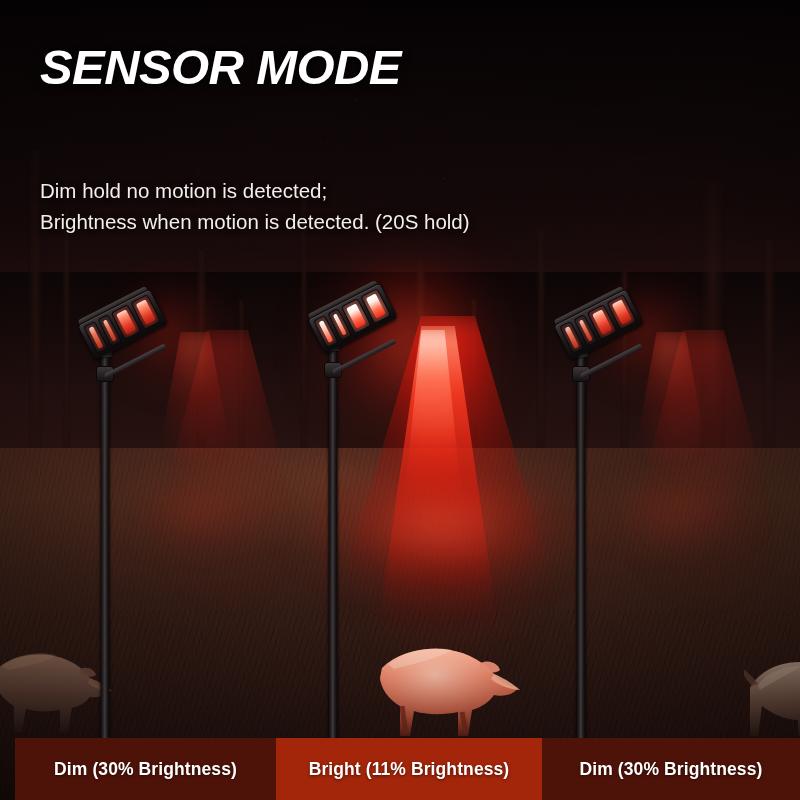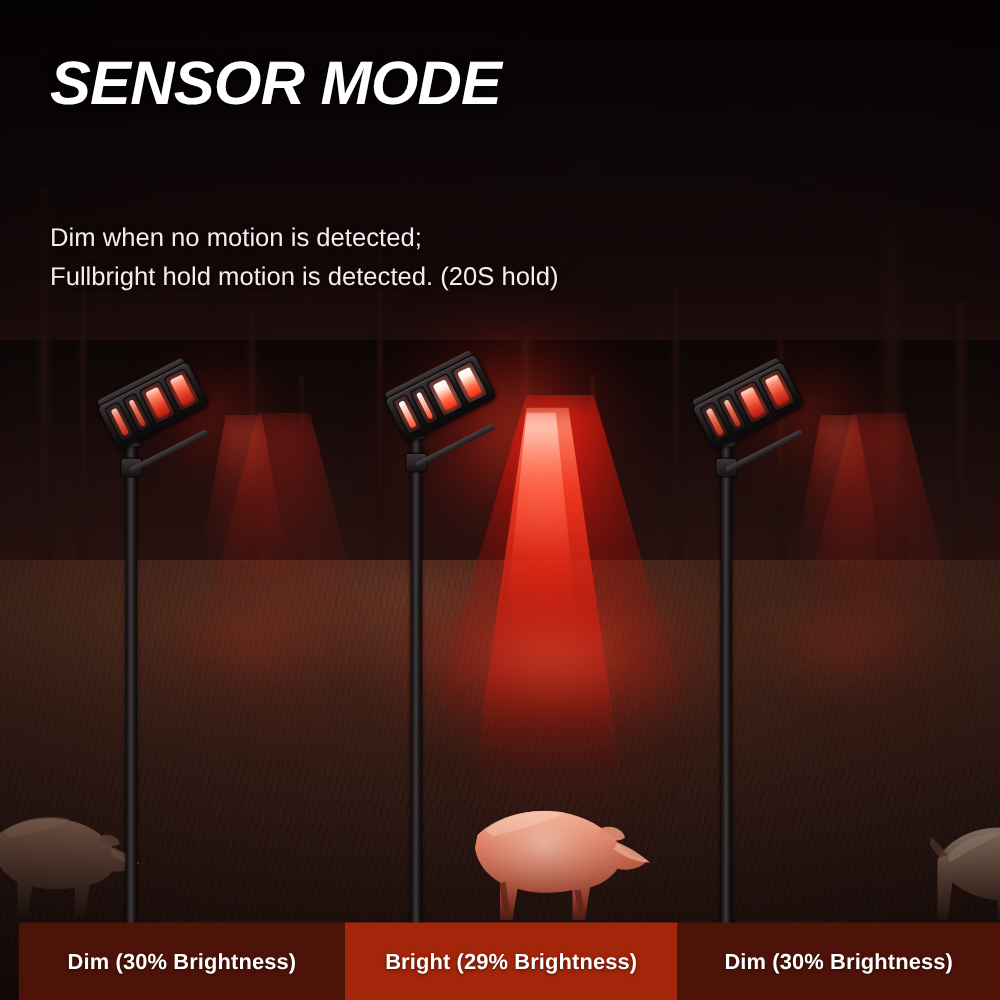--- a/index.html
+++ b/index.html
@@ -442,23 +442,23 @@
           </div>
       </div>
     </div>
   </div>
 
   <div class="headline">
     <span class="l2">SENSOR MODE</span>
   </div>
 
   <div class="subline">
-    <span>Dim when no motion is detected;</span>
-    <span>Fullbright hold motion is detected. (20S hold)</span>
+    <span>Dim hold no motion is detected;</span>
+    <span>Brightness when motion is detected. (20S hold)</span>
   </div>
 
   <div class="labelbar">
     <div class="seg dimseg s1">Dim (30% Brightness)</div>
-    <div class="seg brightseg s2">Bright (29% Brightness)</div>
+    <div class="seg brightseg s2">Bright (11% Brightness)</div>
     <div class="seg dimseg s3">Dim (30% Brightness)</div>
   </div>
 
 </div>
 
 </body></html>

